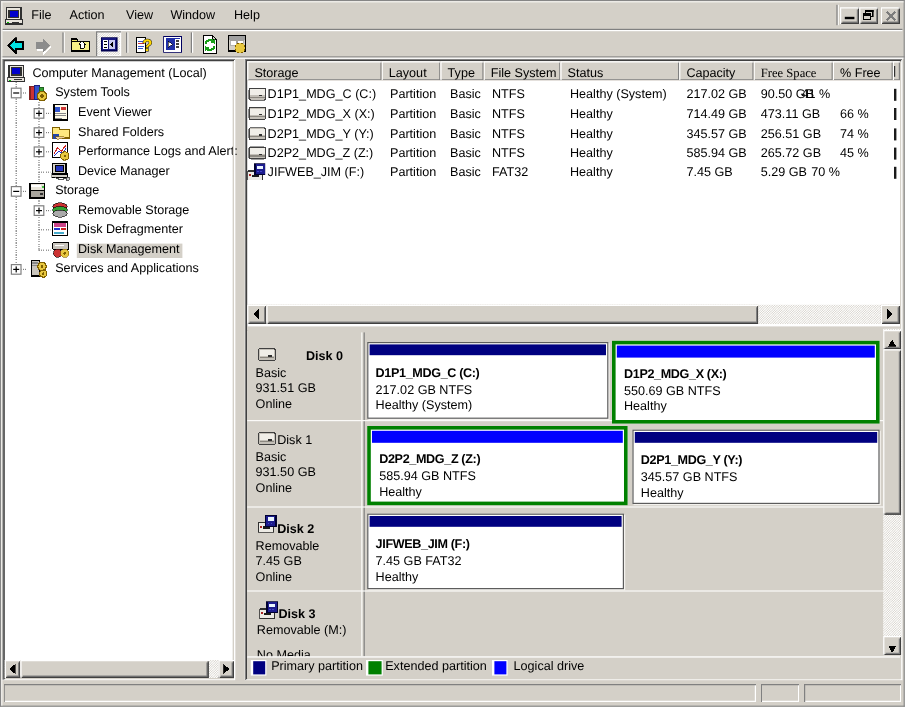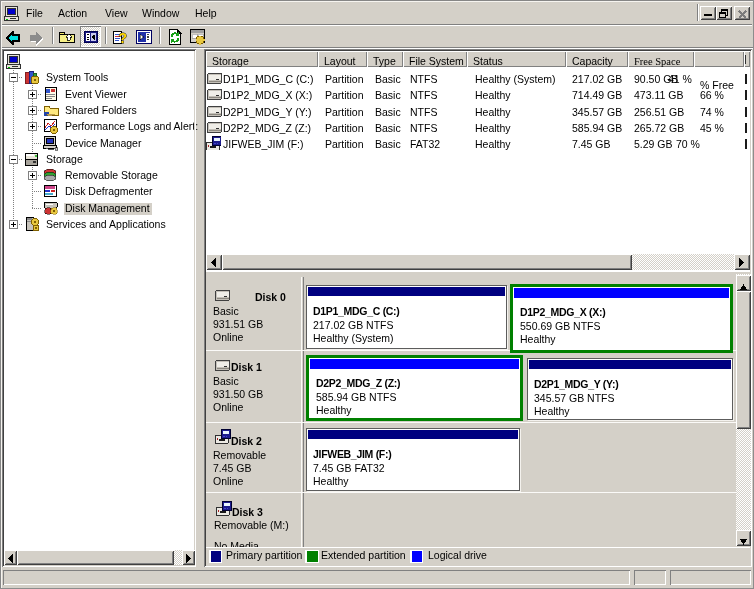--- a/index.html
+++ b/index.html
@@ -110,20 +110,21 @@
 <div class="sunk2" style="position:absolute;left:2px;top:49px;width:194px;height:518px;background:#fff;"></div>
 <div style="position:absolute;left:13px;top:68px;width:1px;height:156px;background-image:repeating-linear-gradient(to bottom,#808080 0 1px,transparent 1px 2px);"></div>
 <div style="position:absolute;left:32px;top:85px;width:1px;height:123px;background-image:repeating-linear-gradient(to bottom,#808080 0 1px,transparent 1px 2px);"></div>
 <div style="position:absolute;left:6px;top:53px;width:16px;height:16px;"><svg width="16" height="16" viewBox="0 0 16 16" xmlns="http://www.w3.org/2000/svg" shape-rendering="crispEdges">
         <rect x="1.5" y="1.5" width="12" height="10" fill="#e8e4dc" stroke="#303030"></rect>
         <rect x="3.5" y="3.5" width="8" height="6" fill="#0000cc" stroke="#303030"></rect>
         <rect x="0.5" y="11.5" width="14" height="3.5" fill="#e8e4dc" stroke="#303030"></rect>
         <rect x="6" y="13" width="6" height="1" fill="#303030"></rect>
         <rect x="1.5" y="13.5" width="2" height="1" fill="#00c000"></rect>
       </svg></div>
+<div style="position:absolute;left:26px;top:56px;white-space:nowrap;line-height:11px;padding:0 2px 1px 1px;">Computer Management (Local)</div>
 <div style="position:absolute;left:13px;top:77px;width:10px;height:1px;background-image:repeating-linear-gradient(to right,#808080 0 1px,transparent 1px 2px);"></div>
 <div style="position:absolute;left:9px;top:73px;width:9px;height:9px;background:#fff;border:1px solid #808080;">
       <div style="position:absolute;left:1px;top:3px;width:5px;height:1px;background:#000"></div>
     </div>
 <div style="position:absolute;left:24px;top:69px;width:16px;height:16px;"><svg width="16" height="16" viewBox="0 0 16 16" xmlns="http://www.w3.org/2000/svg" shape-rendering="crispEdges">
         <rect x="1" y="3" width="4" height="11" fill="#cc3333" stroke="#802020"></rect>
         <rect x="5" y="2" width="4" height="12" fill="#3355cc" stroke="#202080"></rect>
         <rect x="9" y="4" width="3" height="10" fill="#33a033" stroke="#206020"></rect>
         <circle cx="11" cy="11" r="4" fill="#e8c840" stroke="#806000"></circle>
         <circle cx="11" cy="11" r="1.5" fill="#806000"></circle>
@@ -254,21 +255,21 @@
 <div style="position:absolute;left:373px;top:56px;white-space:nowrap;line-height:11px;">Type</div>
 <div style="position:absolute;left:403px;top:51px;width:64px;height:16px;background:#d4d0c8;box-shadow:inset 1px 1px 0 #fff,inset -1px -1px 0 #808080;"></div>
 <div style="position:absolute;left:409px;top:56px;white-space:nowrap;line-height:11px;">File System</div>
 <div style="position:absolute;left:467px;top:51px;width:99px;height:16px;background:#d4d0c8;box-shadow:inset 1px 1px 0 #fff,inset -1px -1px 0 #808080;"></div>
 <div style="position:absolute;left:473px;top:56px;white-space:nowrap;line-height:11px;">Status</div>
 <div style="position:absolute;left:566px;top:51px;width:62px;height:16px;background:#d4d0c8;box-shadow:inset 1px 1px 0 #fff,inset -1px -1px 0 #808080;"></div>
 <div style="position:absolute;left:572px;top:56px;white-space:nowrap;line-height:11px;">Capacity</div>
 <div style="position:absolute;left:628px;top:51px;width:66px;height:16px;background:#d4d0c8;box-shadow:inset 1px 1px 0 #fff,inset -1px -1px 0 #808080;"></div>
 <div style="position:absolute;left:634px;top:56px;white-space:nowrap;line-height:11px;font-family:Liberation Serif, serif;">Free Space</div>
 <div style="position:absolute;left:694px;top:51px;width:50px;height:16px;background:#d4d0c8;box-shadow:inset 1px 1px 0 #fff,inset -1px -1px 0 #808080;"></div>
-<div style="position:absolute;left:700px;top:56px;white-space:nowrap;line-height:11px;margin-top:24px;">% Free</div>
+<div style="position:absolute;left:700px;top:56px;white-space:nowrap;line-height:11px;">% Free</div>
 <div style="position:absolute;left:744px;top:51px;width:6px;height:16px;background:#d4d0c8;box-shadow:inset 1px 1px 0 #fff,inset -1px -1px 0 #808080;"></div>
 <div style="position:absolute;left:207px;top:73px;width:15px;height:11px;"><svg width="15" height="11" viewBox="0 0 15 11" xmlns="http://www.w3.org/2000/svg" shape-rendering="crispEdges">
         <rect x="0.5" y="0.5" width="14" height="10" rx="1.5" fill="#c4c0b8" stroke="#404040"></rect>
         <rect x="1.5" y="1.5" width="12" height="5" fill="#f0eee8"></rect>
         <rect x="1.5" y="7.5" width="12" height="1" fill="#8c8880"></rect>
         <rect x="8.5" y="6" width="3" height="1.2" fill="#303030"></rect>
       </svg></div>
 <div style="position:absolute;left:223px;top:74px;white-space:nowrap;line-height:11px;">D1P1_MDG_C (C:)</div>
 <div style="position:absolute;left:325px;top:74px;white-space:nowrap;line-height:11px;">Partition</div>
 <div style="position:absolute;left:375px;top:74px;white-space:nowrap;line-height:11px;">Basic</div>
@@ -379,21 +380,21 @@
     <div style="position:absolute;left:514px;top:288px;width:215px;height:10px;background:#0000ff;"></div>
     <div style="position:absolute;left:520px;top:307px;white-space:nowrap;line-height:11px;font-weight:bold;letter-spacing:-0.3px;">D1P2_MDG_X (X:)</div>
     <div style="position:absolute;left:520px;top:321px;white-space:nowrap;line-height:11px;">550.69 GB NTFS</div>
     <div style="position:absolute;left:520px;top:334px;white-space:nowrap;line-height:11px;">Healthy</div>
 <div style="position:absolute;left:215px;top:360px;width:15px;height:11px;"><svg width="15" height="11" viewBox="0 0 15 11" xmlns="http://www.w3.org/2000/svg" shape-rendering="crispEdges">
         <rect x="0.5" y="0.5" width="14" height="10" rx="1.5" fill="#c4c0b8" stroke="#404040"></rect>
         <rect x="1.5" y="1.5" width="12" height="5" fill="#f0eee8"></rect>
         <rect x="1.5" y="7.5" width="12" height="1" fill="#8c8880"></rect>
         <rect x="8.5" y="6" width="3" height="1.2" fill="#303030"></rect>
       </svg></div>
-<div style="position:absolute;left:231px;top:362px;white-space:nowrap;line-height:11px;font-weight:bold;">Disk 1</div>
+<div style="position:absolute;left:231px;top:362px;white-space:nowrap;line-height:11px;font-weight:normal;">Disk 1</div>
 <div style="position:absolute;left:213px;top:376px;white-space:nowrap;line-height:11px;">Basic</div>
 <div style="position:absolute;left:213px;top:389px;white-space:nowrap;line-height:11px;">931.50 GB</div>
 <div style="position:absolute;left:213px;top:402px;white-space:nowrap;line-height:11px;">Online</div>
 <div style="position:absolute;left:306px;top:355px;width:217px;height:66px;background:#fff;border:3px solid #008000;"></div>
     <div style="position:absolute;left:310px;top:359px;width:209px;height:10px;background:#0000ff;"></div>
     <div style="position:absolute;left:316px;top:378px;white-space:nowrap;line-height:11px;font-weight:bold;letter-spacing:-0.3px;">D2P2_MDG_Z (Z:)</div>
     <div style="position:absolute;left:316px;top:392px;white-space:nowrap;line-height:11px;">585.94 GB NTFS</div>
     <div style="position:absolute;left:316px;top:405px;white-space:nowrap;line-height:11px;">Healthy</div>
 <div style="position:absolute;left:527px;top:358px;width:206px;height:62px;background:#fff;border:1px solid #5c5c5c;box-shadow:1px 1px 0 #f4f2ee;"></div>
     <div style="position:absolute;left:529px;top:360px;width:202px;height:9px;background:#000080;"></div>

